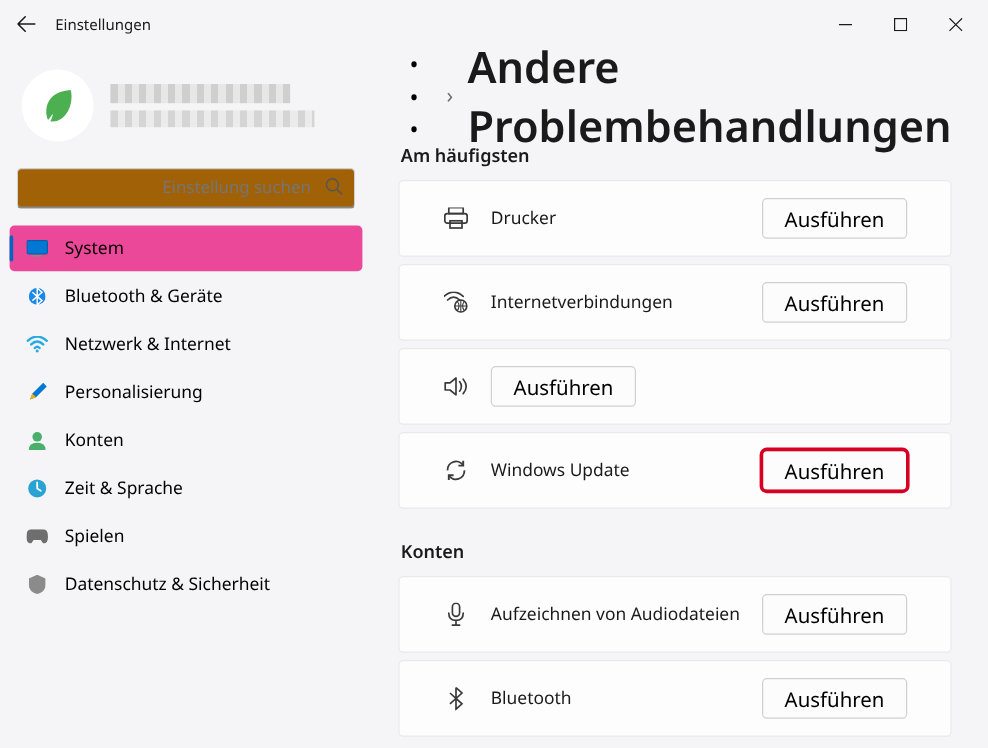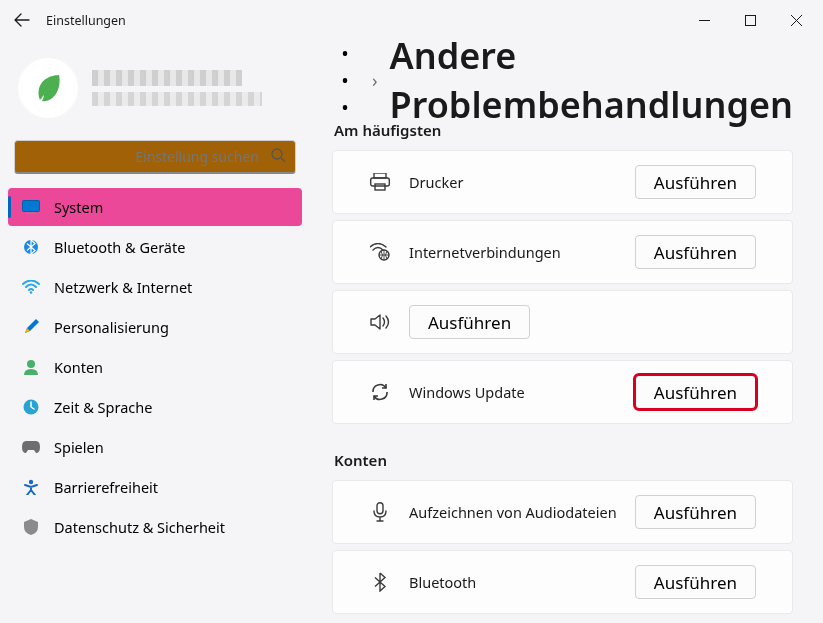--- a/index.html
+++ b/index.html
@@ -148,29 +148,20 @@
       <button class="nav-item">
         <span class="nav-icon">
             <svg width="18" height="12" viewBox="0 0 18 12">
               <path d="M4 0 H14 Q18 0 18 6 Q18 12 14 12 L12 9 H6 L4 12 Q0 12 0 6 Q0 0 4 0 Z" fill="#6e6e6e"></path>
             </svg>
           </span>
         <span>Spielen</span>
       </button>
       <button class="nav-item">
         <span class="nav-icon">
-            <svg width="16" height="16" viewBox="0 0 16 16">
-              <circle cx="8" cy="3" r="2.2" fill="#1769c6"></circle>
-              <path d="M2 6 L8 8 L14 6 M8 8 V11 M8 11 L4 16 M8 11 L12 16" stroke="#1769c6" stroke-width="2" stroke-linecap="round" fill="none"></path>
-            </svg>
-          </span>
-        <span>Barrierefreiheit</span>
-      </button>
-      <button class="nav-item">
-        <span class="nav-icon">
             <svg width="14" height="16" viewBox="0 0 14 16">
               <path d="M7 0 L14 3 V8 Q14 14 7 16 Q0 14 0 8 V3 Z" fill="#8b8b8b"></path>
             </svg>
           </span>
         <span>Datenschutz &amp; Sicherheit</span>
       </button>
     </div>
   </div>
 
   <div class="content">

